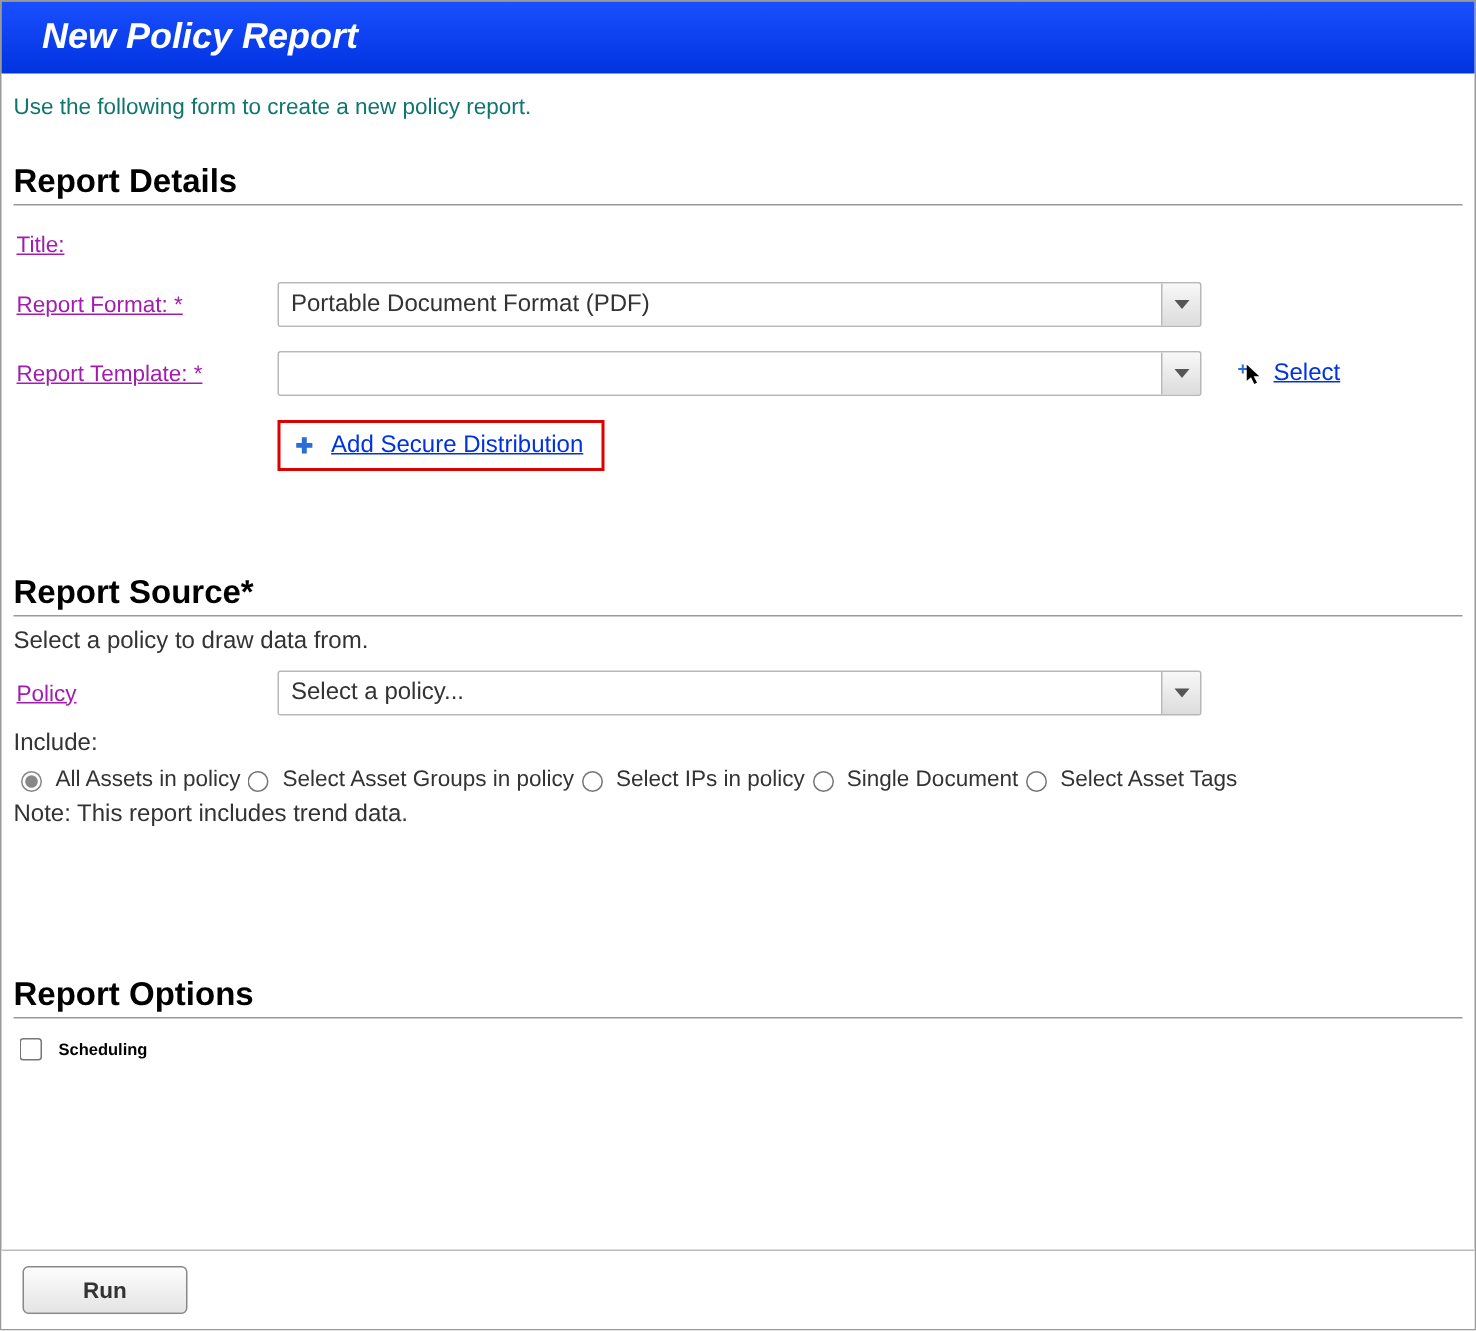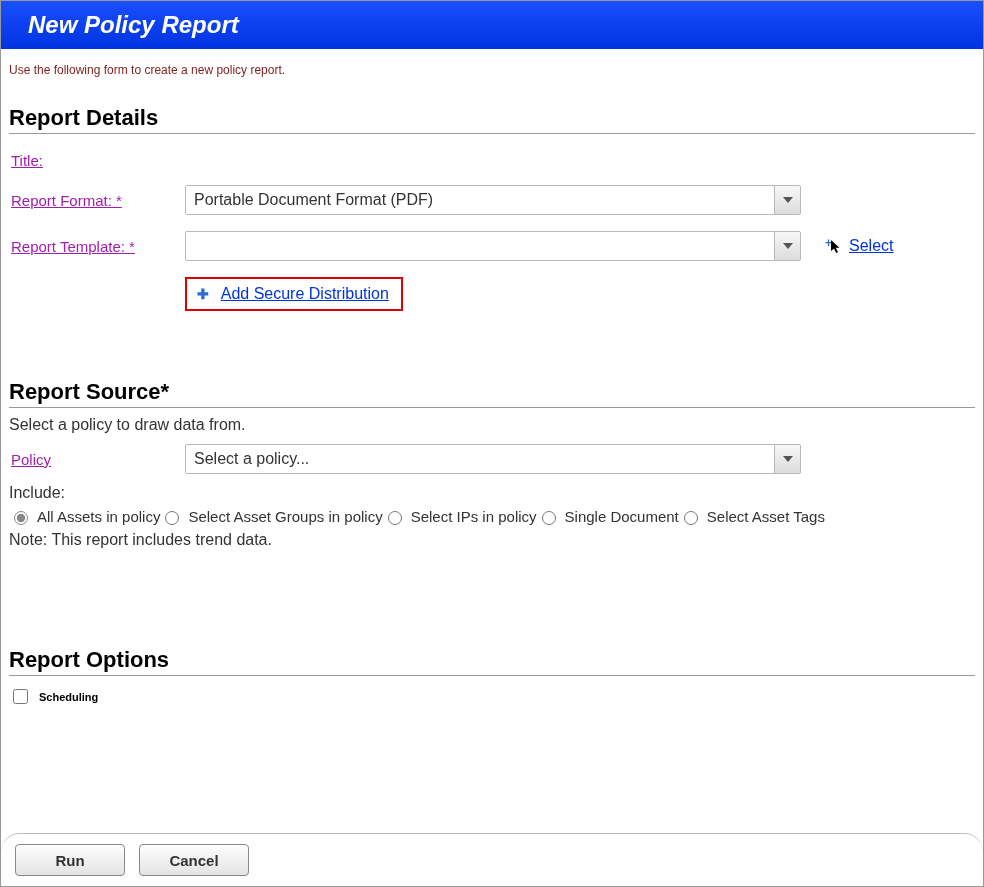--- a/index.html
+++ b/index.html
@@ -22,22 +22,22 @@
     color: #fff;
     font-size: 24px;
     font-weight: bold;
     padding: 10px 27px;
     font-style: italic;
   }
   .content {
     padding: 8px 8px 0 8px;
   }
   .intro {
-    font-size: 12px;
-    color: #7f1d1d;
+    font-size: 15px;
+    color: #0f766e;
     margin: 6px 0 28px 0;
   }
   .section-heading {
     font-size: 22px;
     font-weight: bold;
     color: #000;
     margin: 8px 0 2px 0;
   }
   .hr {
     border: none;
@@ -184,24 +184,23 @@
     font-size: 11px;
     font-weight: bold;
     color: #000;
   }
   .footer {
     position: absolute;
     bottom: 0; left: 0; right: 0;
     border-top: 1px solid #bbb;
     padding: 10px 14px;
     display: flex;
-    justify-content: flex-start;
+    justify-content: space-between;
     gap: 14px;
     background: #fff;
-    border-radius: 19px;
   }
   .btn {
     min-width: 110px;
     height: 32px;
     font-size: 15px;
     font-weight: bold;
     color: #333;
     border: 1px solid #888;
     border-radius: 4px;
     background: linear-gradient(#fdfdfd, #e4e4e4);
@@ -313,16 +312,15 @@
 
     <div class="scheduling-row">
       <input type="checkbox" style="">
       <span class="sched-label">Scheduling</span>
     </div>
 
   </div>
 
   <div class="footer">
     <button class="btn">Run</button>
-    <button class="btn">Cancel</button>
   </div>
 
 </div>
 
 </body></html>

